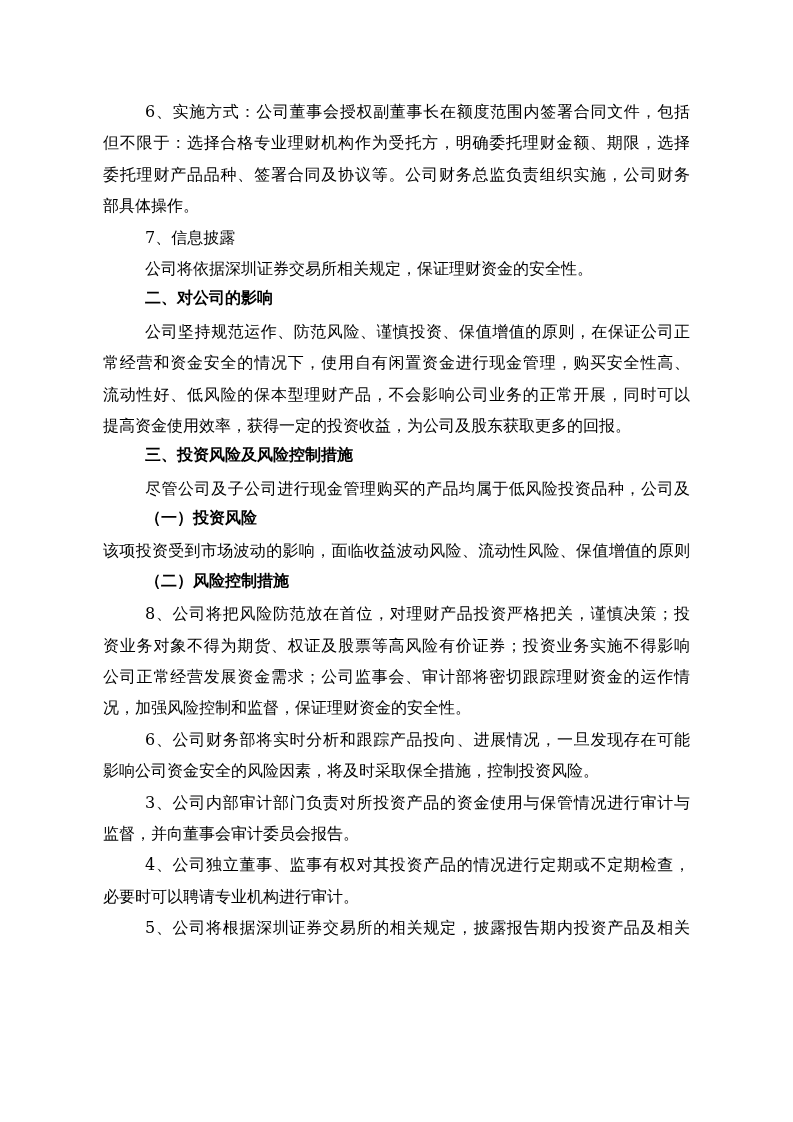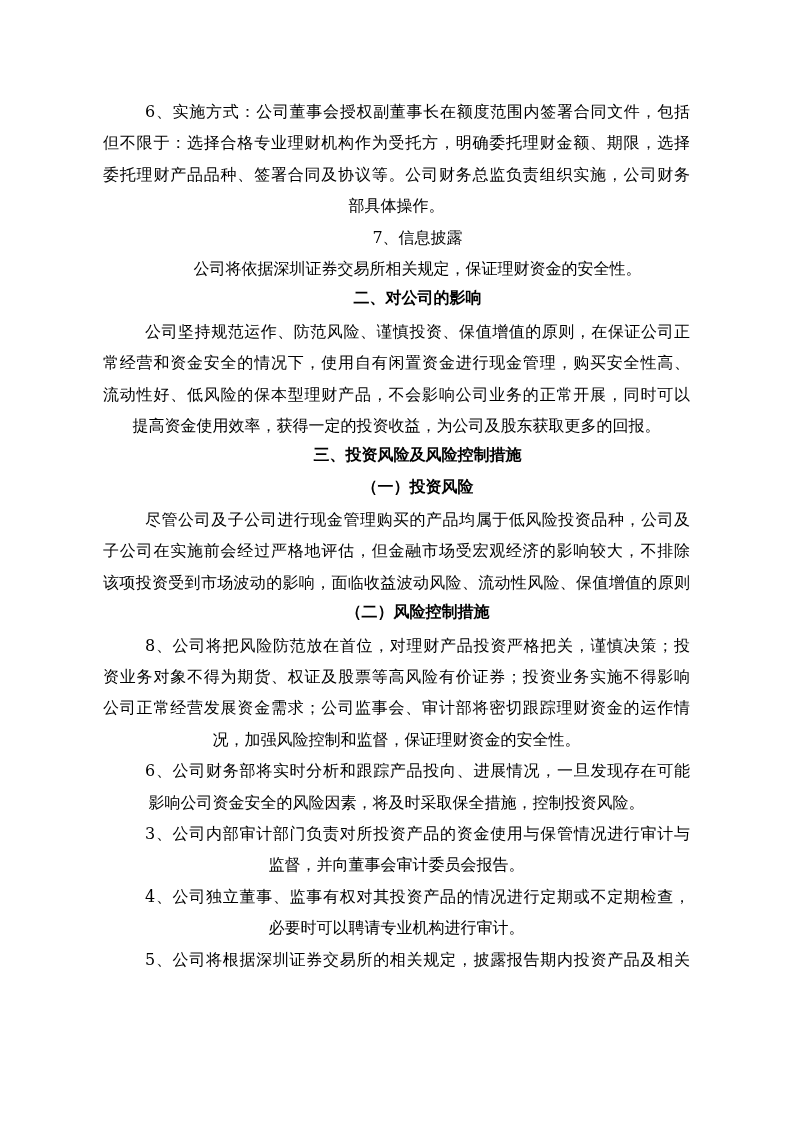--- a/index.html
+++ b/index.html
@@ -23,21 +23,21 @@
     left: 103px;
     top: 96px;
     width: 587px;
   }
   .ln {
     height: 31.4px;
     line-height: 31.4px;
     font-size: 16px;
     white-space: nowrap;
     overflow: hidden;
-    text-align: center;
+    text-align: left;
   }
   
   .j {
     white-space: normal;
     text-align-last: justify;
     text-justify: inter-character;
   }
   
   .indent { padding-left: 42px; }
   
@@ -56,23 +56,22 @@
     <div class="ln j">委托理财产品品种、签署合同及协议等。公司财务总监负责组织实施，公司财务</div>
     <div class="ln">部具体操作。</div>
     <div class="ln indent">7、信息披露</div>
     <div class="ln indent">公司将依据深圳证券交易所相关规定，保证理财资金的安全性。</div>
     <div class="ln indent heading">二、对公司的影响</div>
     <div class="ln j indent">公司坚持规范运作、防范风险、谨慎投资、保值增值的原则，在保证公司正</div>
     <div class="ln j">常经营和资金安全的情况下，使用自有闲置资金进行现金管理，购买安全性高、</div>
     <div class="ln j">流动性好、低风险的保本型理财产品，不会影响公司业务的正常开展，同时可以</div>
     <div class="ln">提高资金使用效率，获得一定的投资收益，为公司及股东获取更多的回报。</div>
     <div class="ln indent heading">三、投资风险及风险控制措施</div>
+    <div class="ln j indent">尽管公司及子公司进行现金管理购买的产品均属于低风险投资品种，公司及</div>
     <div class="ln indent heading">（一）投资风险</div>
-    <div class="ln j indent">尽管公司及子公司进行现金管理购买的产品均属于低风险投资品种，公司及</div>
-    <div class="ln j">子公司在实施前会经过严格地评估，但金融市场受宏观经济的影响较大，不排除</div>
     <div class="ln j">该项投资受到市场波动的影响，面临收益波动风险、流动性风险、保值增值的原则</div>
     <div class="ln indent heading">（二）风险控制措施</div>
     <div class="ln j indent">8、公司将把风险防范放在首位，对理财产品投资严格把关，谨慎决策；投</div>
     <div class="ln j">资业务对象不得为期货、权证及股票等高风险有价证券；投资业务实施不得影响</div>
     <div class="ln j">公司正常经营发展资金需求；公司监事会、审计部将密切跟踪理财资金的运作情</div>
     <div class="ln">况，加强风险控制和监督，保证理财资金的安全性。</div>
     <div class="ln j indent">6、公司财务部将实时分析和跟踪产品投向、进展情况，一旦发现存在可能</div>
     <div class="ln">影响公司资金安全的风险因素，将及时采取保全措施，控制投资风险。</div>
     <div class="ln j indent">3、公司内部审计部门负责对所投资产品的资金使用与保管情况进行审计与</div>
     <div class="ln">监督，并向董事会审计委员会报告。</div>

